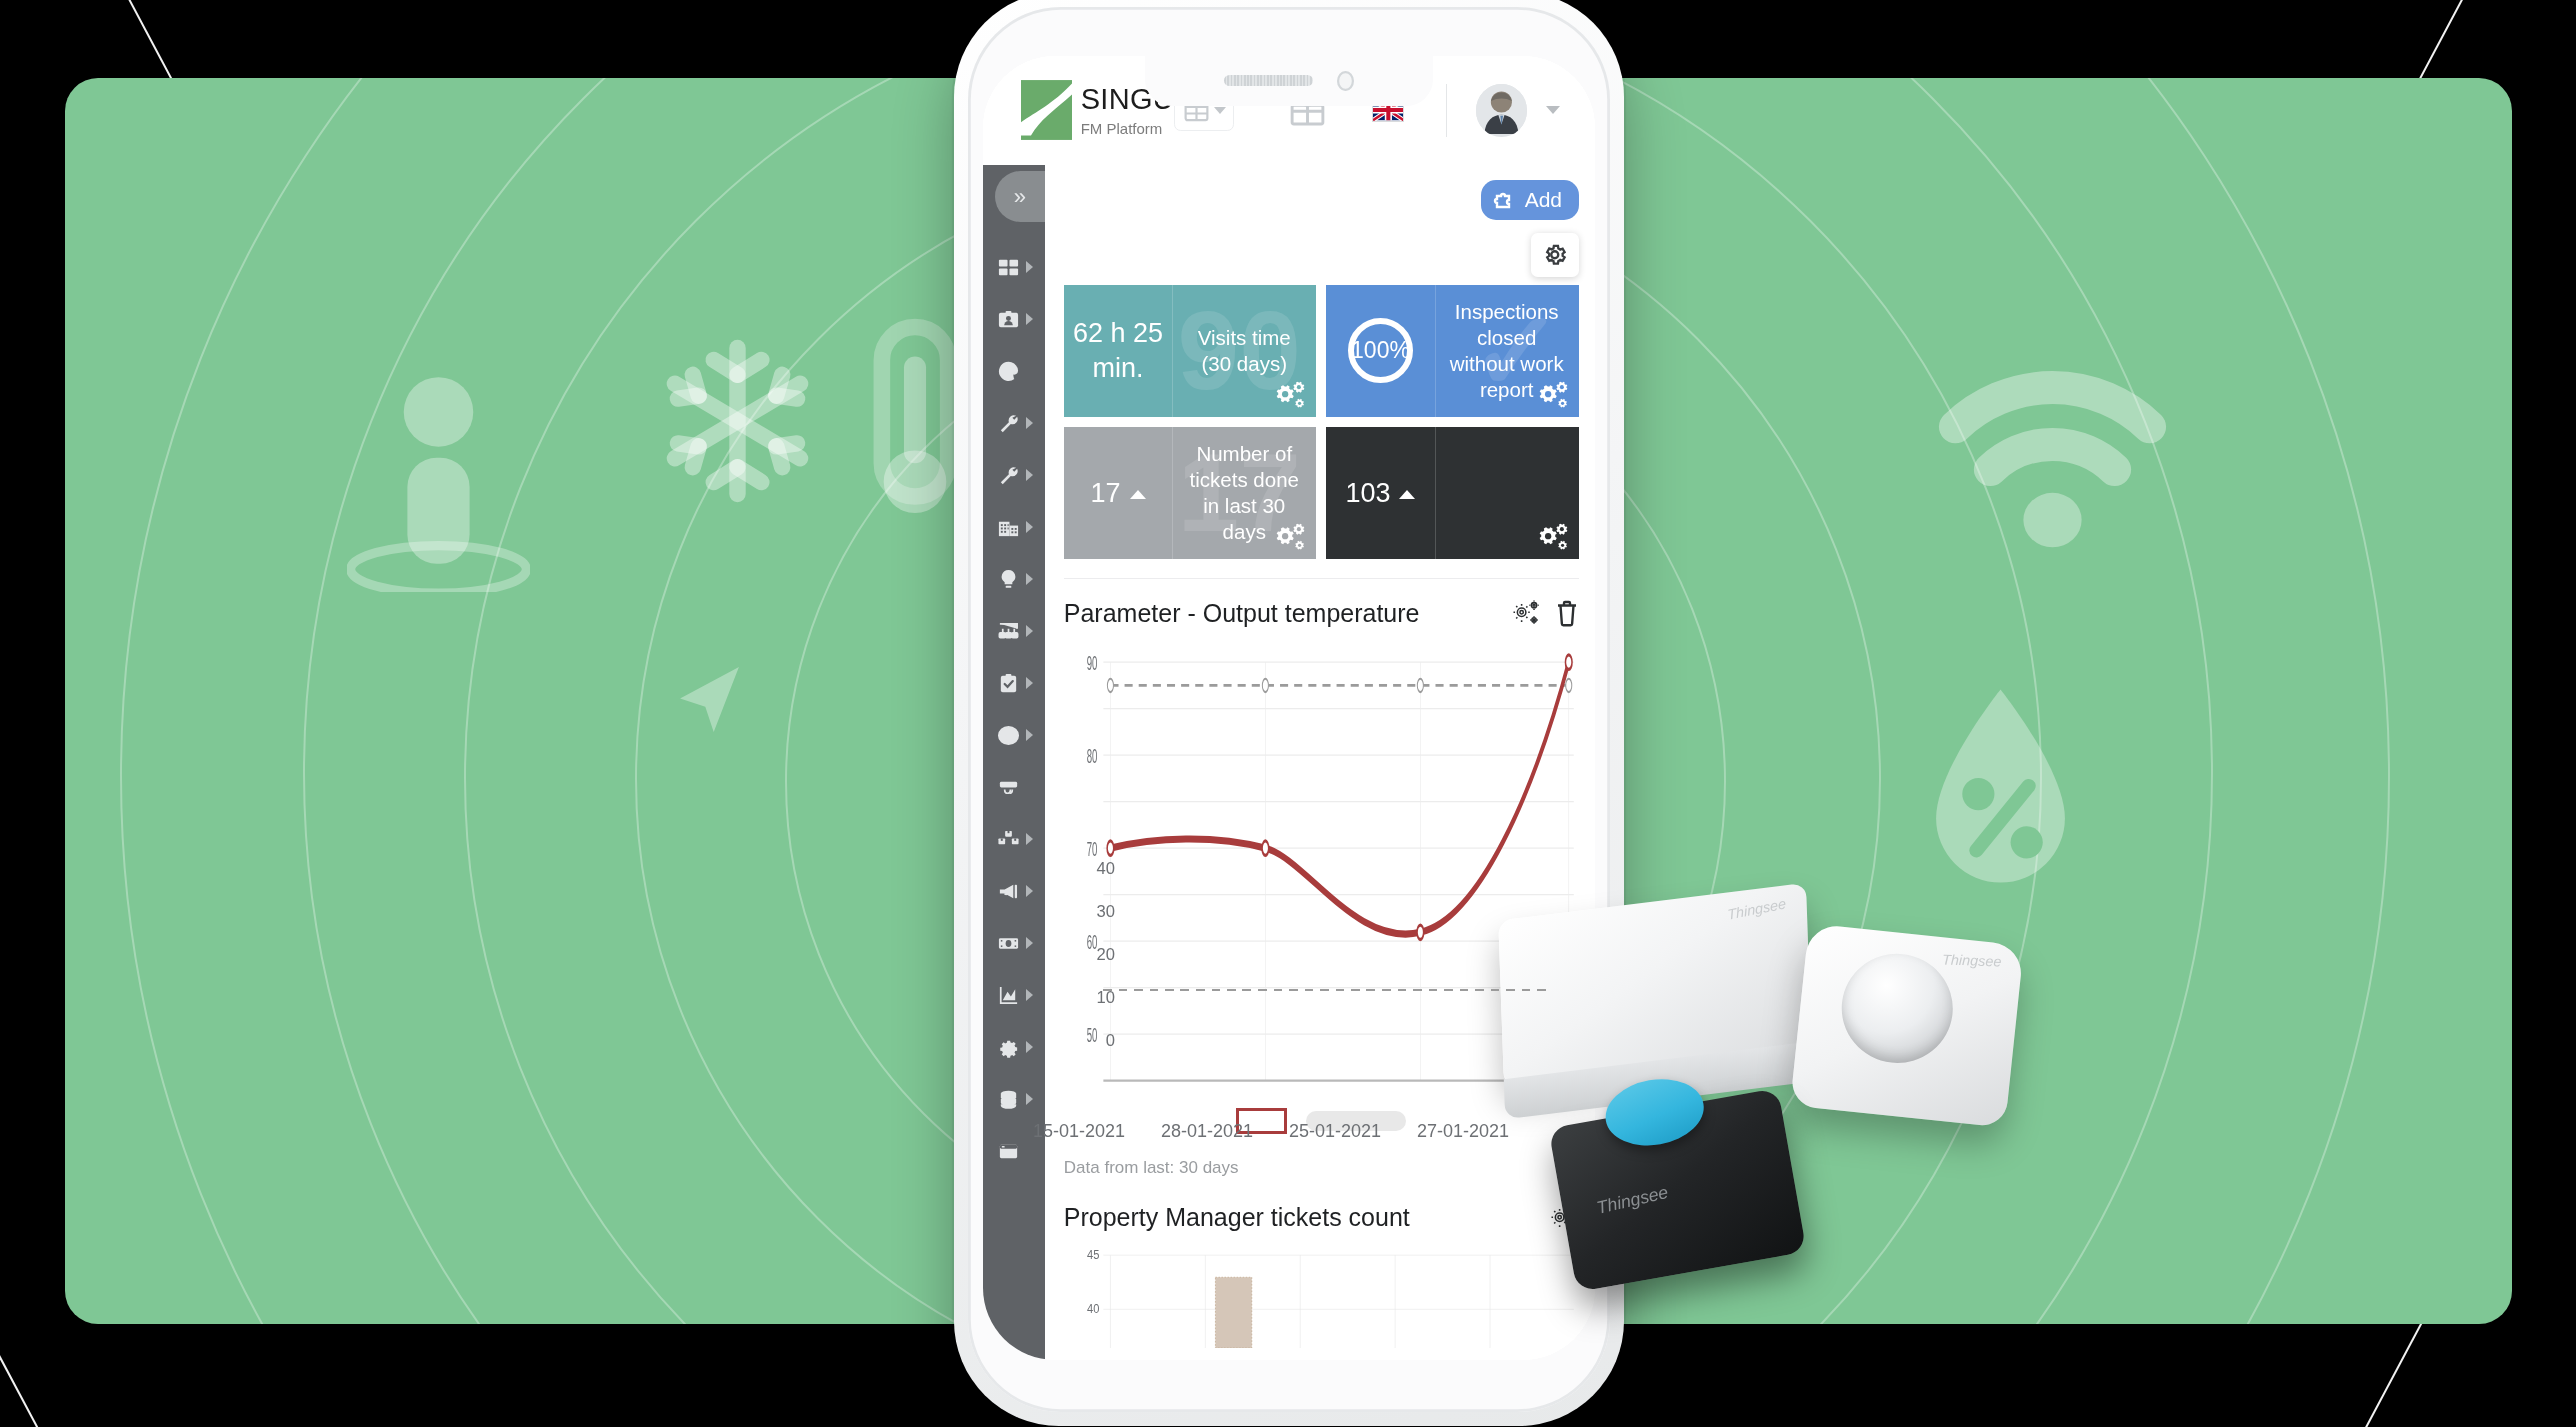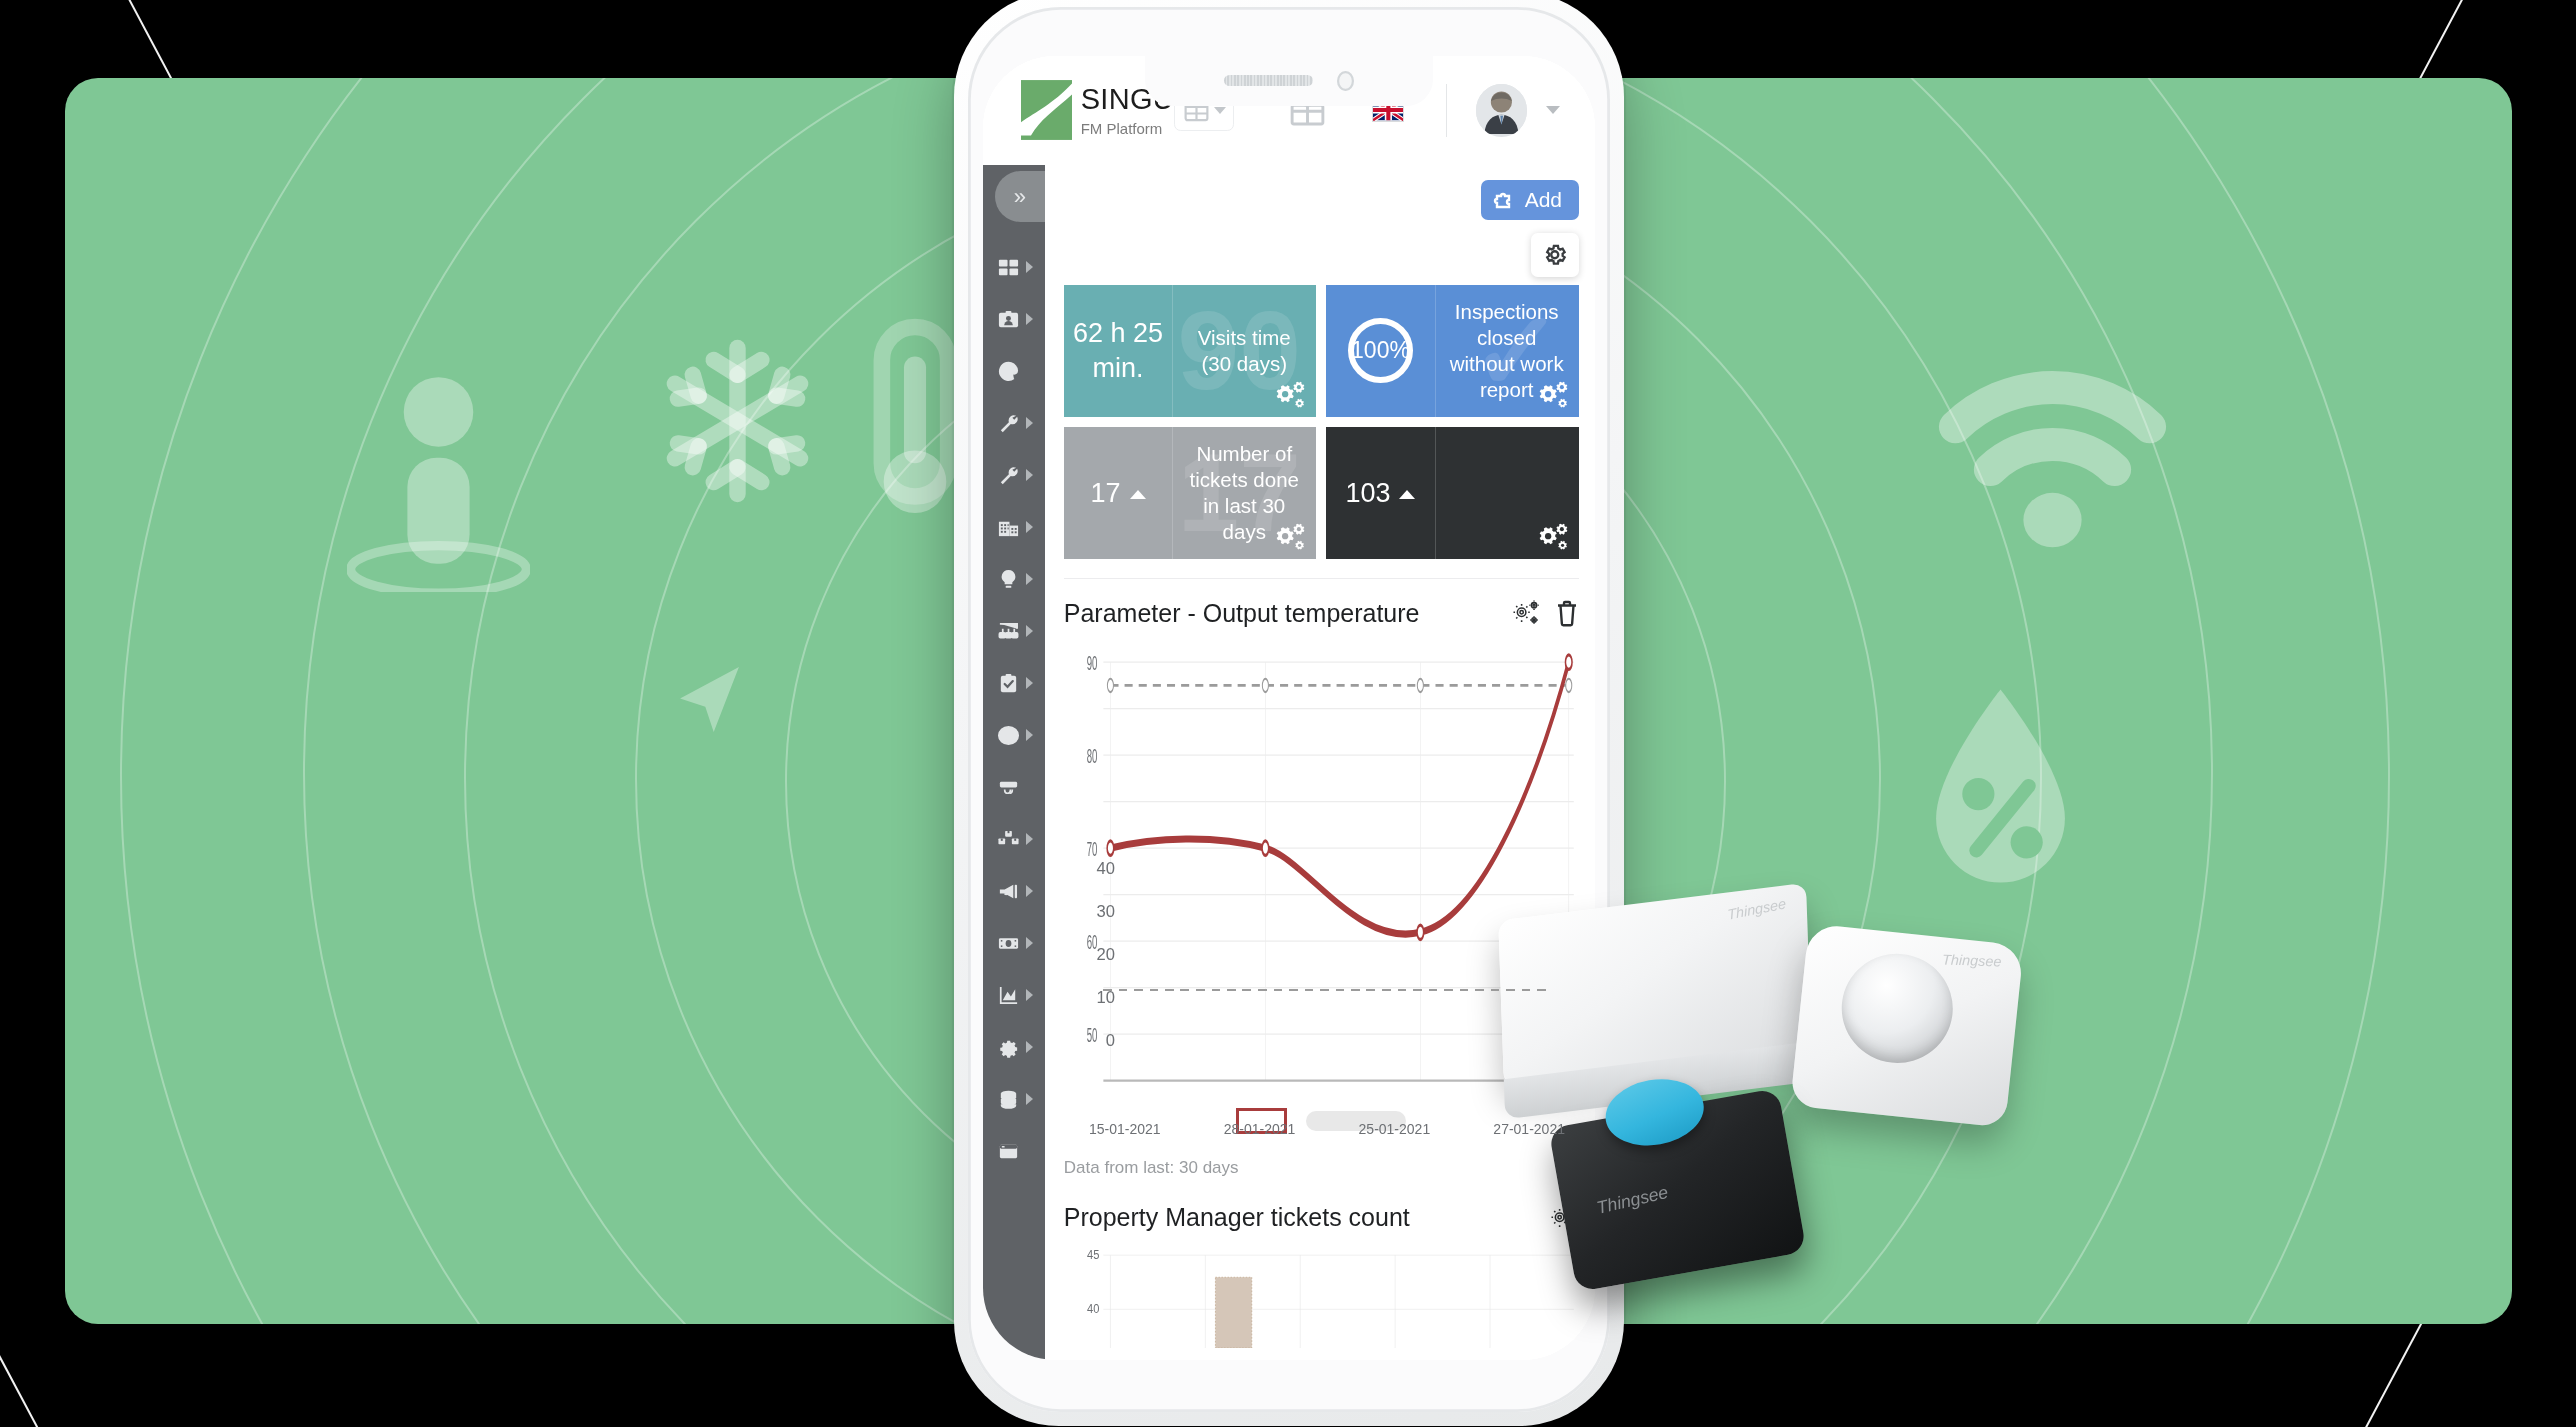--- a/index.html
+++ b/index.html
@@ -99,21 +99,21 @@
   .side-item { height:52px; display:flex; align-items:center; padding-left:14.4px; gap:5.5px; }
   .side-ico { width:23px; height:23px; fill:#e4e6e8; flex:0 0 23px; }
   .caret { width:0;height:0;border-top:6px solid transparent;border-bottom:6px solid transparent;
            border-left:7.2px solid #b2b6b9; }
 
   
   .content { flex:1; background:#fff; padding:0 16.6px 0 19px; overflow:hidden; position:relative; }
 
   .addrow { display:flex; justify-content:flex-end; padding-top:15.5px; }
   .add-btn {
-    background:#6594DC; color:#fff; border-radius:7px; padding:7.8px 16.6px 7.8px 12px;
+    background:#6594DC; color:#fff; border-radius:15px; padding:7.8px 16.6px 7.8px 12px;
     display:flex; align-items:center; gap:7.8px; font-size:21px;
   }
   .puzzle { width:24px; height:24px; fill:none; stroke:#fff; stroke-width:2.4; }
 
   .gearrow { display:flex; justify-content:flex-end; margin-top:13.3px; }
   .gear-btn {
     width:48px; height:44px; background:#fff; border-radius:6.6px;
     box-shadow:0 1.7px 7.8px rgba(0,0,0,.16); display:flex; align-items:center; justify-content:center;
   }
   .gear-ico { width:25.5px; height:25.5px; fill:none; stroke:#3a3d40; stroke-width:2.2; }
@@ -741,22 +741,22 @@
                 </div>
               </div>
 
             </div>
           </div>
         </div>
       </div>
     </div>
   </div>
 
-  <div style="position:absolute;left:1089px;top:1121px;width:476px;display:flex;justify-content:space-between;
-              font-size:14px;color:#6d7074;z-index:70">
+  <div style="position:absolute;left:1033px;top:1121px;width:476px;display:flex;justify-content:space-between;
+              font-size:18px;color:#6d7074;z-index:70">
     <span>15-01-2021</span>
     <span>28-01-2021</span>
     <span>25-01-2021</span>
     <span>27-01-2021</span>
   </div>
 
   <div style="position:absolute;left:1082px;top:861px;width:33px;z-index:70;
               font-size:16.6px;color:#6d7074;text-align:right;line-height:1">
     <div style="height:0">40</div>
     <div style="height:43px"></div>

